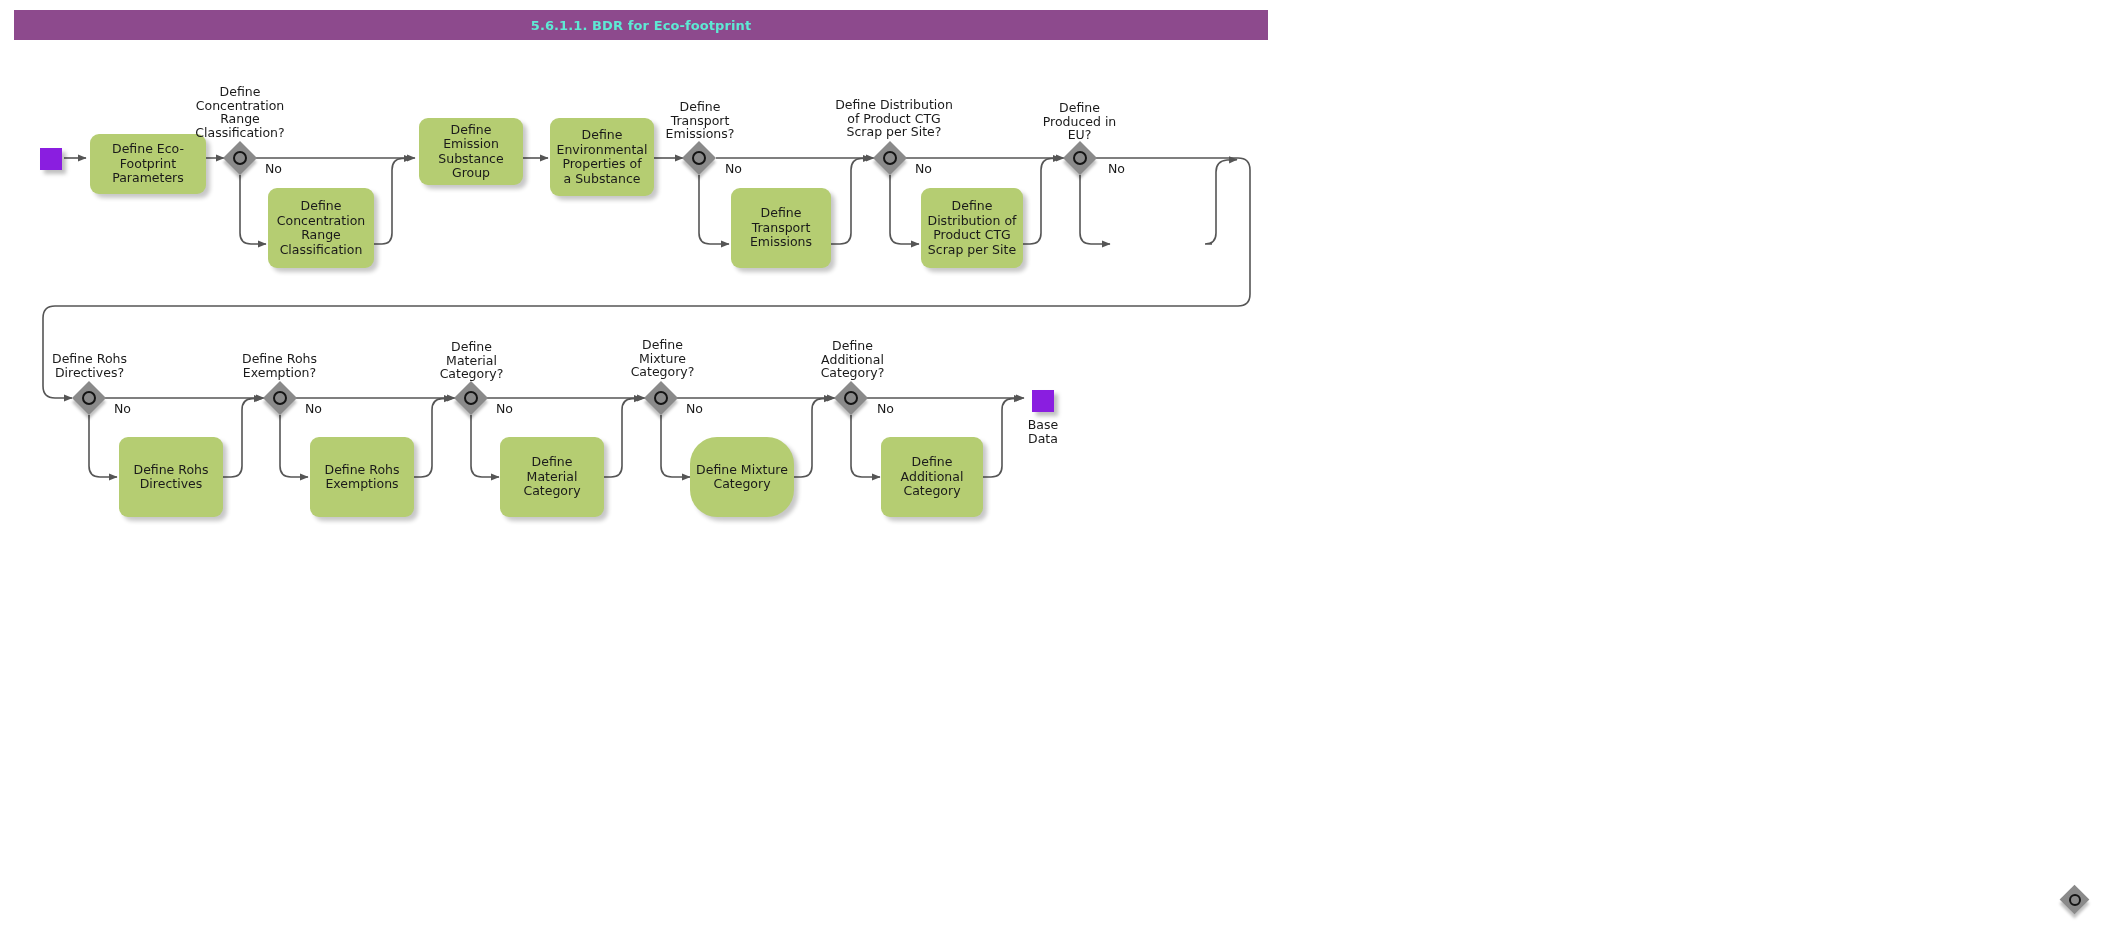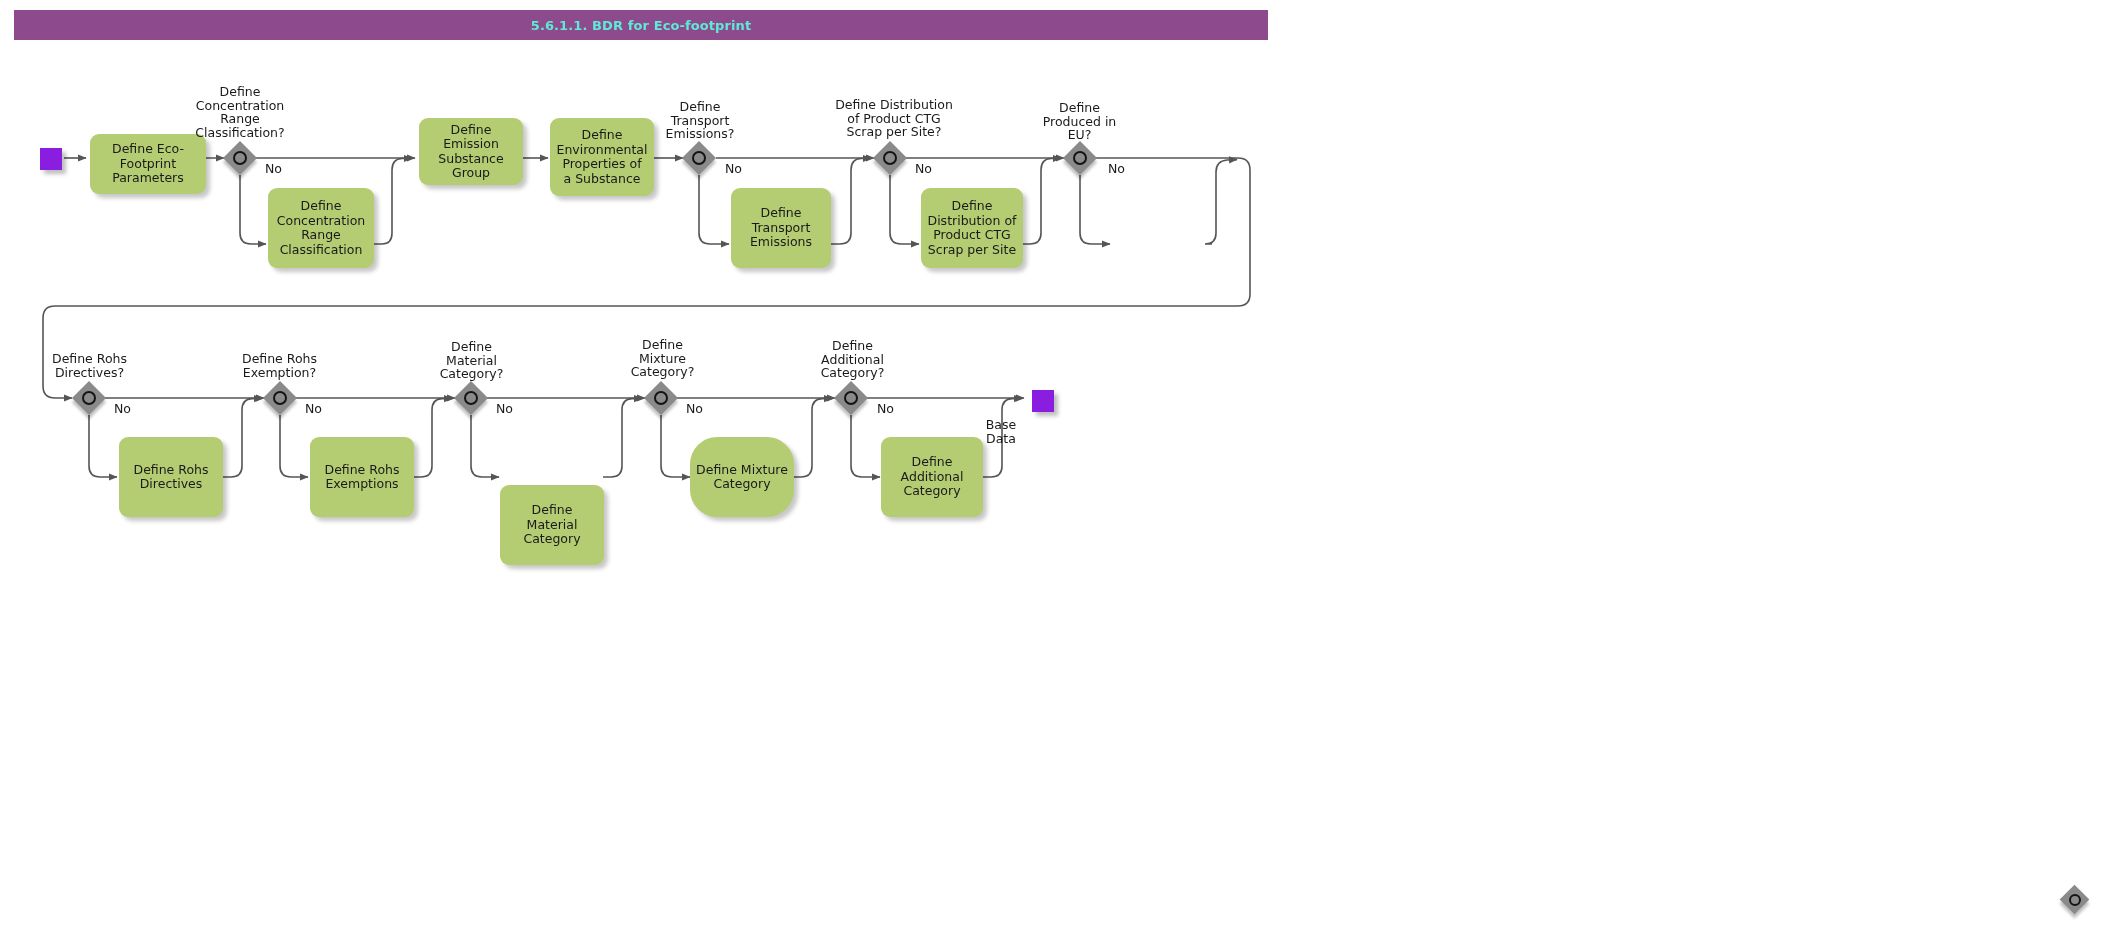--- a/index.html
+++ b/index.html
@@ -237,21 +237,21 @@
       <path d="M793,477 L801,477 Q812,477 812,466 L812,410 Q812,399 822,398.6 L832,398.4"></path>
       
       <path d="M851,415 L851,466 Q851,477 862,477 L880,477"></path>
       <path d="M983,477 L991,477 Q1002,477 1002,466 L1002,410 Q1002,399 1012,398.6 L1022,398.4"></path>
     </g>
   </svg>
 
   <div class="event" style="left:40px; top:148px;"></div>
 
   <div class="event" style="left:1032px; top:390px;"></div>
-  <div class="event-label" style="left:965px; top:418px; width:72px;">Base
+  <div class="event-label" style="left:1007px; top:418px; width:72px;">Base
 Data</div>
 
   <div class="task" style="left:90px; top:134px; width:116px; height:60px;">
     <span class="task-label">Define Eco-
 Footprint
 Parameters</span>
   </div>
 
   <div class="task" style="left:268px; top:188px; width:106px; height:80px;">
     <span class="task-label">Define
@@ -290,21 +290,21 @@
   <div class="task" style="left:119px; top:437px; width:104px; height:80px;">
     <span class="task-label">Define Rohs
 Directives</span>
   </div>
 
   <div class="task" style="left:310px; top:437px; width:104px; height:80px;">
     <span class="task-label">Define Rohs
 Exemptions</span>
   </div>
 
-  <div class="task" style="left:500px; top:437px; width:104px; height:80px;margin-top:48px;">
+  <div class="task" style="left:500px; top:437px; width:104px; height:80px;">
     <span class="task-label">Define Material
 Category</span>
   </div>
 
   <div class="task" style="left:690px; top:437px; width:104px; height:80px;border-radius:27px;">
     <span class="task-label">Define Mixture
 Category</span>
   </div>
 
   <div class="task" style="left:881px; top:437px; width:102px; height:80px;">

